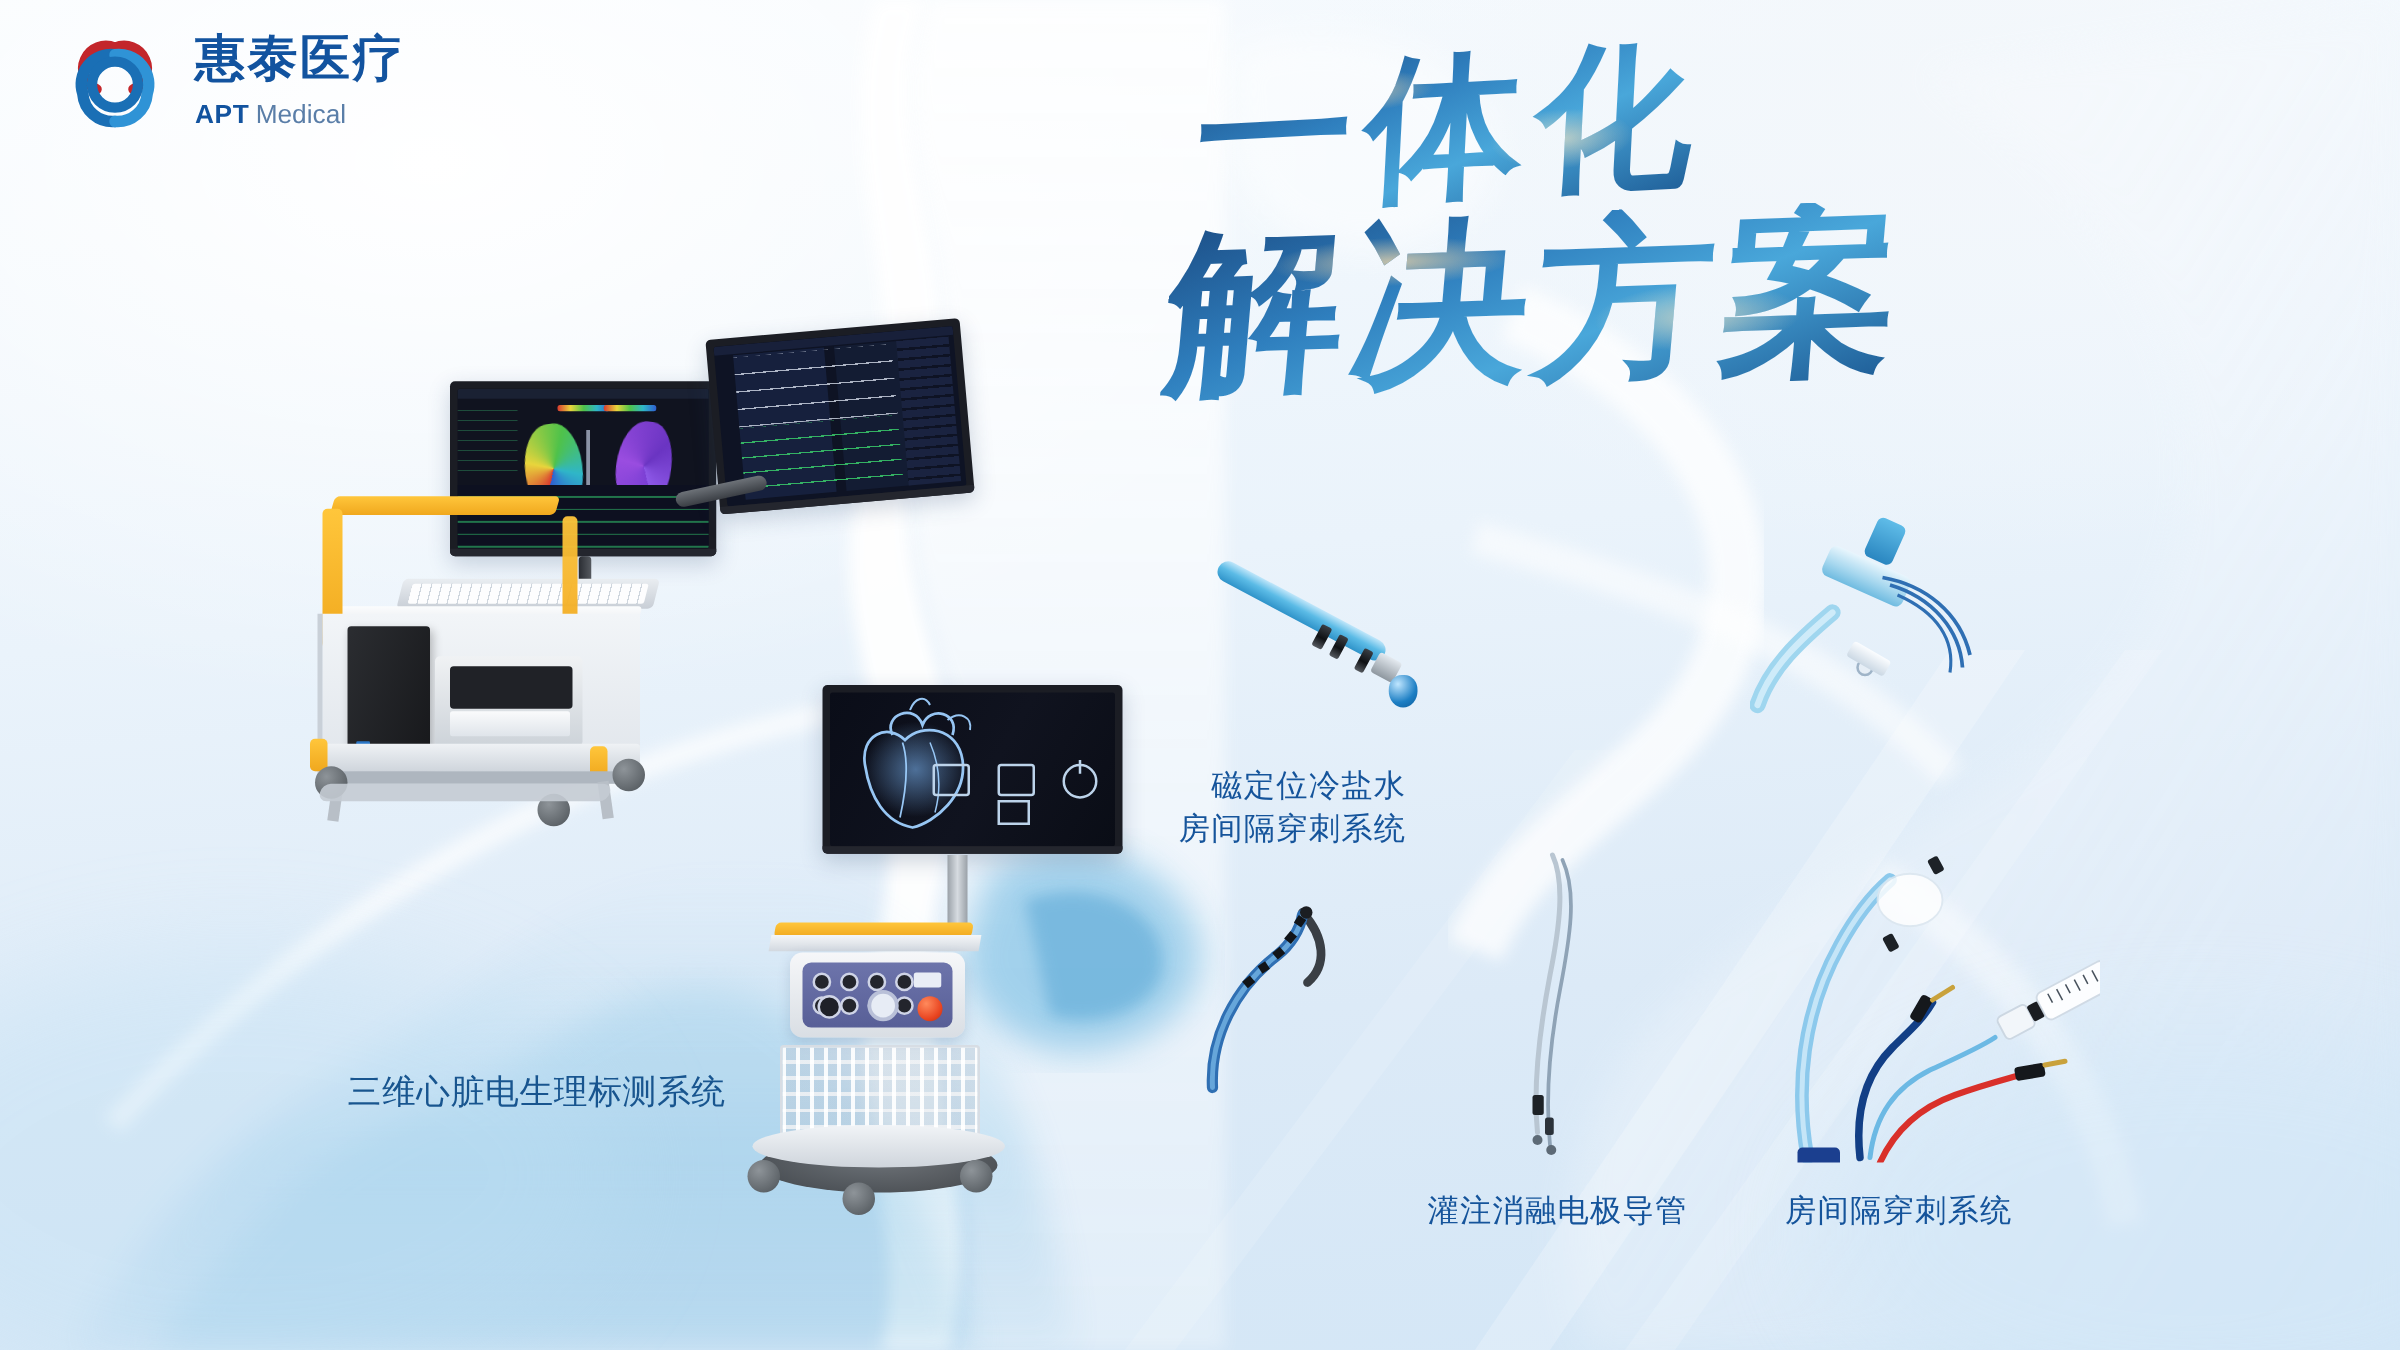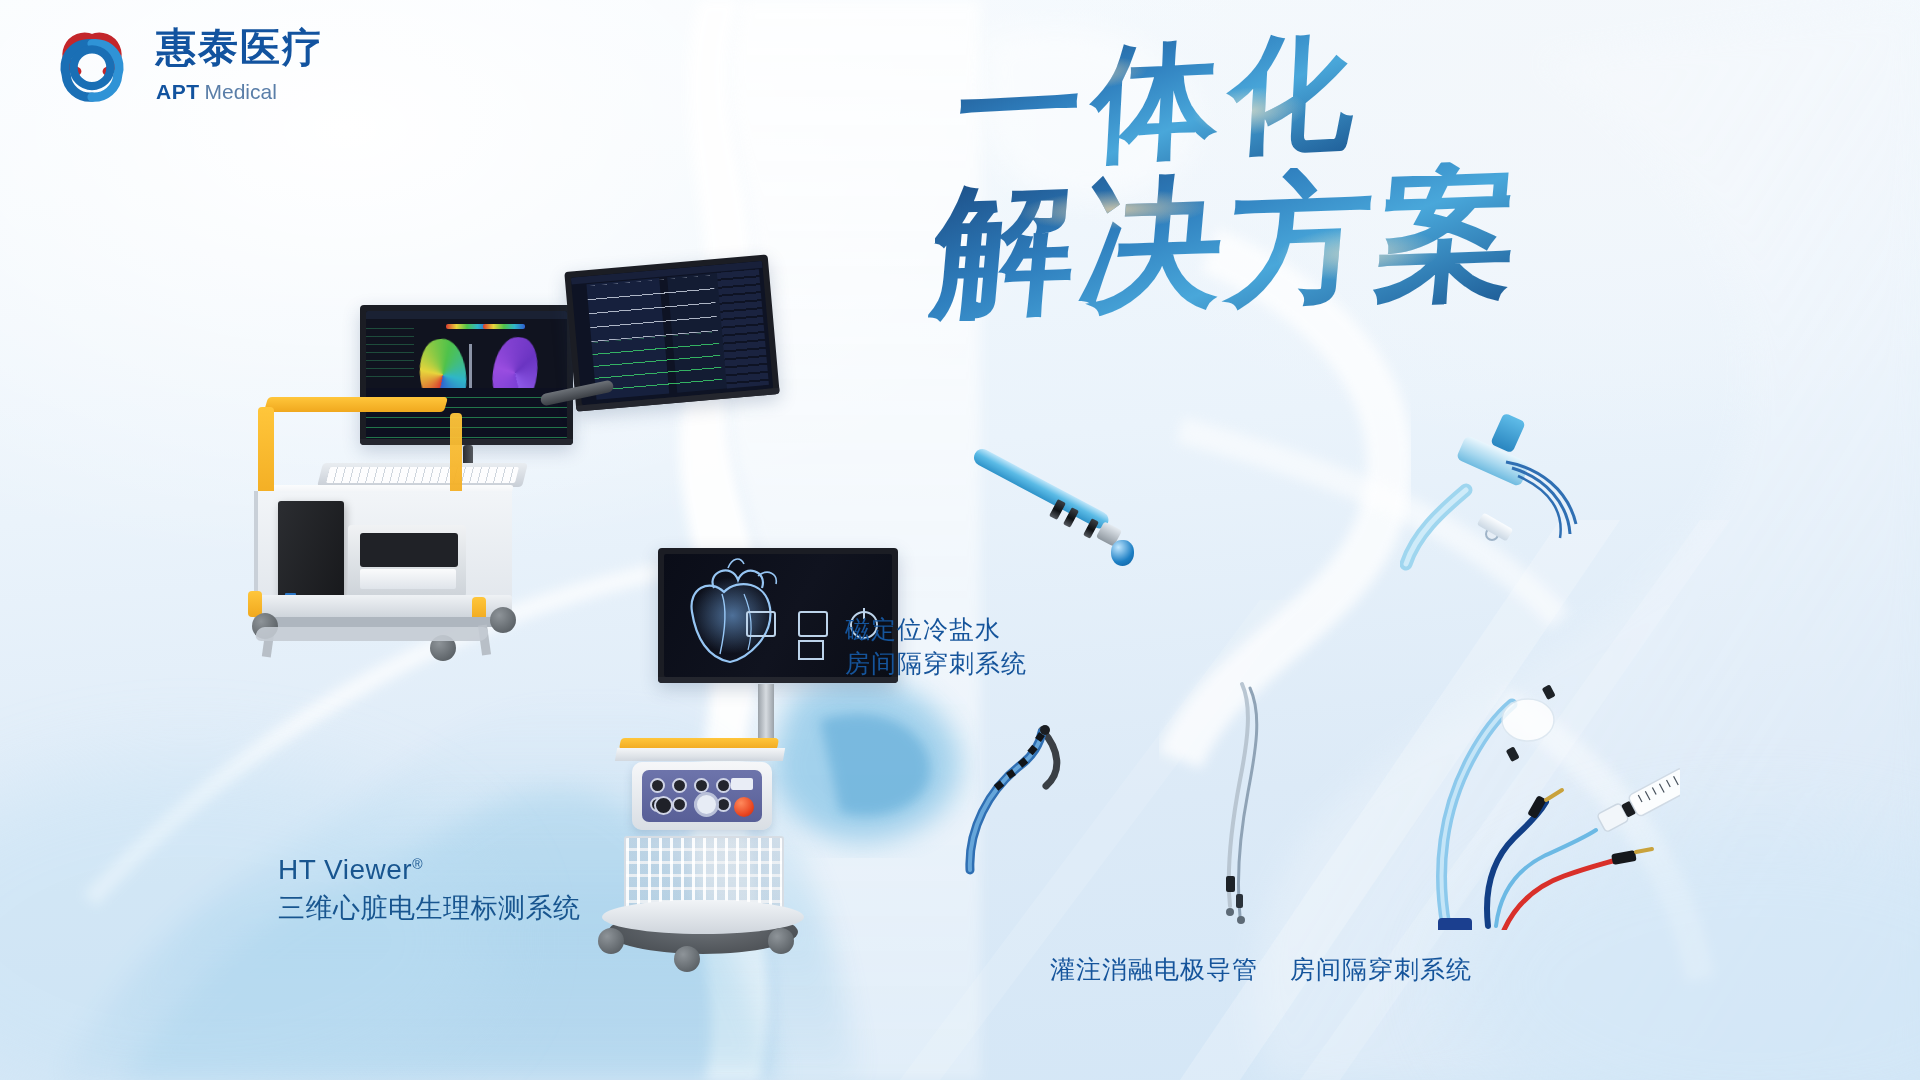--- a/index.html
+++ b/index.html
@@ -42,21 +42,21 @@
       linear-gradient(160deg,#1c4e86 0%,#2f7fbe 35%,#49a7da 62%,#1d5b95 100%);
     -webkit-background-clip:text;background-clip:text;color:transparent;
     text-shadow:none;
     line-height:1;
     transform-origin:left top;
   }
   .cal.l1{left:0px;top:8px;font-size:126px;letter-spacing:10px;transform:rotate(-3deg) skewX(-6deg);}
   .cal.l2{left:-20px;top:140px;font-size:142px;letter-spacing:6px;transform:rotate(-2deg) skewX(-7deg);}
 
   
-  .cap{position:absolute;color:#15549b;font-size:25px;line-height:1.36;text-align:left;letter-spacing:1px;}
+  .cap{position:absolute;color:#15549b;font-size:25px;line-height:1.36;text-align:right;letter-spacing:1px;}
 
   .sys-label{position:absolute;left:278px;top:852px;color:#18558f;letter-spacing:.5px;}
   .sys-label .en{font-size:28px;line-height:1.25;}
   .sys-label .en sup{font-size:14px;vertical-align:super;}
   .sys-label .cn{font-size:27px;line-height:1.35;margin-top:3px;}
 
   
   .device{position:absolute;}
 
   .mon{position:absolute;border-radius:4px;background:#1b1d24;
@@ -248,23 +248,20 @@
 
     <div style="position:absolute;left:-36px;top:330px;width:9px;height:32px;background:#b8bfc7;transform:rotate(8deg)"></div>
     <div style="position:absolute;left:180px;top:330px;width:9px;height:30px;background:#b8bfc7;transform:rotate(-8deg)"></div>
     <div class="caster" style="left:-48px;top:318px"></div>
     <div class="caster" style="left:130px;top:340px"></div>
     <div class="caster" style="left:190px;top:312px"></div>
     <div style="position:absolute;left:-44px;top:332px;width:232px;height:14px;border-radius:8px;background:#c4cbd3;transform:skewX(-14deg);opacity:.9"></div>
   </div>
 
   <div class="sys-label">
-    <div class="en">
-      <span>HT Viewer</span><sup>®</sup>
-    </div>
     <div class="cn">三维心脏电生理标测系统</div>
   </div>
 
   <div class="device" style="left:640px;top:548px;width:260px;height:480px;">
 
     <div class="mon heartmon" style="left:18px;top:0px;width:240px;height:135px;">
       <div class="screen" style="background:linear-gradient(120deg,#0a0d18,#10131f 55%,#0a0d16)">
         <div class="glow"></div>
         <svg width="240" height="135" style="position:absolute;left:-2px;top:-4px">
           <g fill="none" stroke="#9fd0ff" stroke-width="2.2" opacity=".95">

